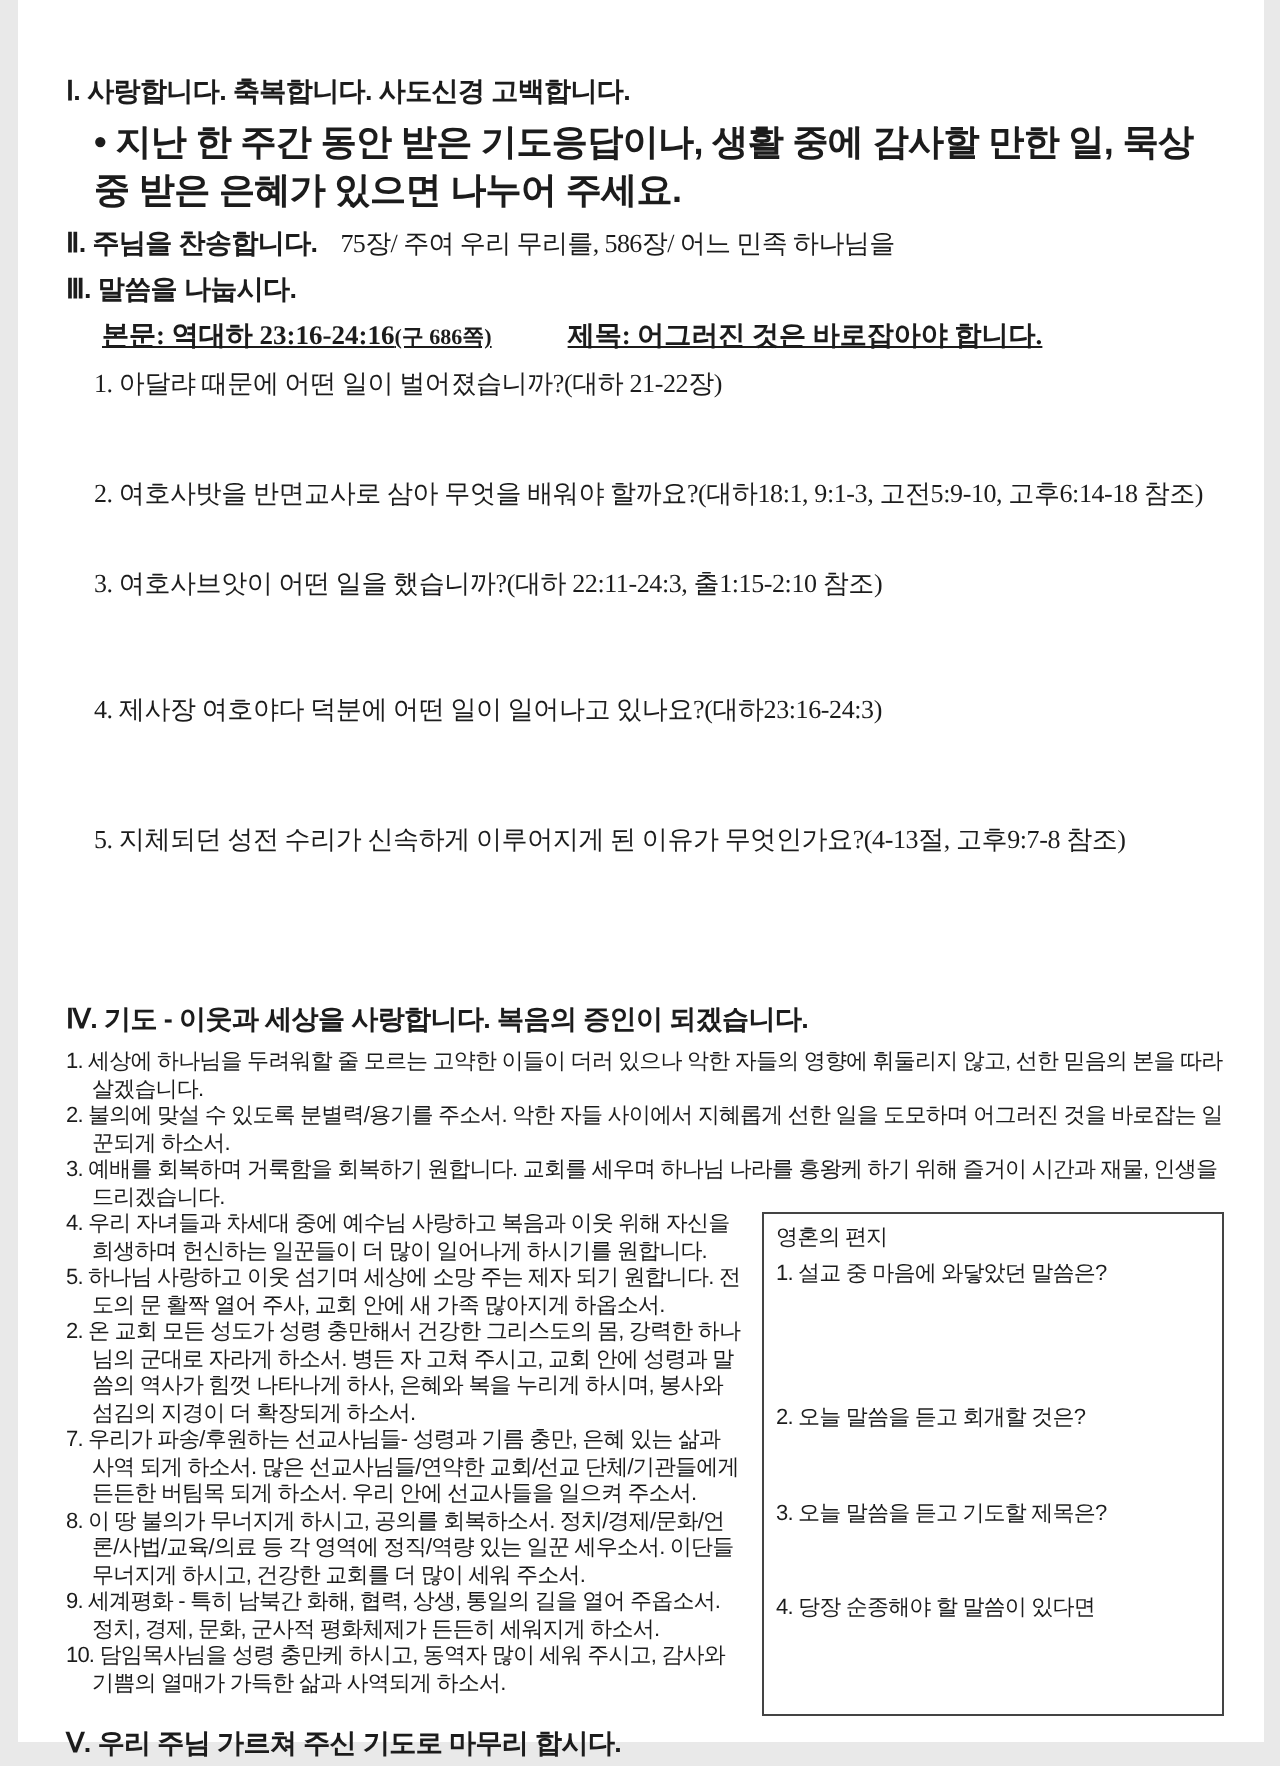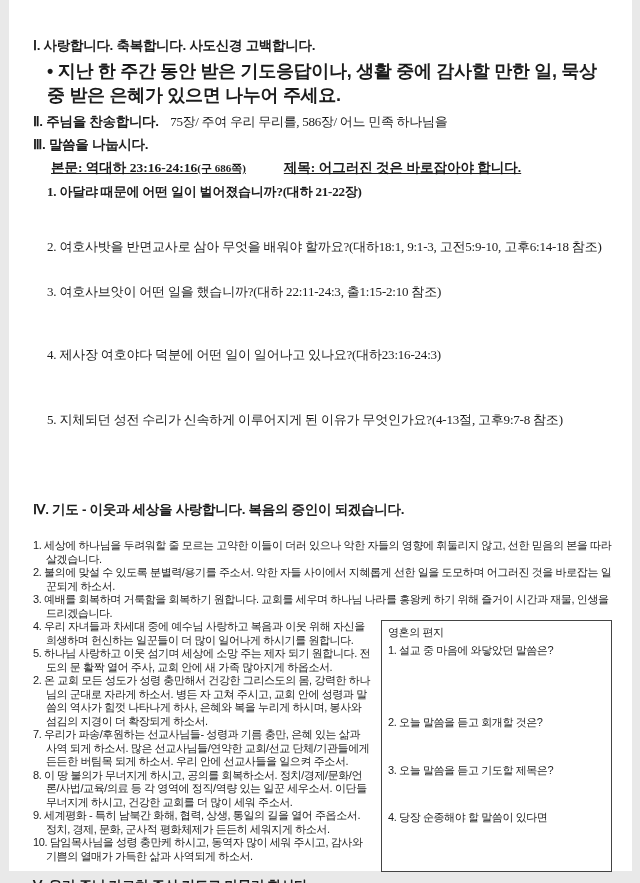--- a/index.html
+++ b/index.html
@@ -39,28 +39,28 @@
     font-weight:bold; font-size:18px; margin:4px 0 0 14px;
     font-family:"Liberation Sans", sans-serif; letter-spacing:-0.3px;
   }
   .inline-normal { font-weight:normal; font-family:"Liberation Serif", serif; font-size:13px; }
   .scripture { margin:5px 0 0 18px; font-size:13.5px; font-weight:bold; }
   .scripture .u { text-decoration:underline; }
   .scripture .small { font-size:11px; }
   .scripture .gap { display:inline-block; width:38px; }
   
   .question { font-size:13px; margin-left:14px; letter-spacing:-0.2px; }
-  .q1 { margin-top:6px;  margin-bottom:37px;font-weight:bold; }
+  .q1 { margin-top:6px;  margin-bottom:37px; }
   .q2 { margin-bottom:27px; }
   .q3 { margin-bottom:45px; }
   .q4 { margin-bottom:47px; }
   .q5 { margin-bottom:72px; }
   
   .prayer-list { font-family:"Liberation Sans", sans-serif; font-size:11px;
-    line-height:13.5px; letter-spacing:-0.4px; margin-top:20px; }
+    line-height:13.5px; letter-spacing:-0.4px; margin-top:6px; }
   .pitem { padding-left:13px; text-indent:-13px; }
   .columns { display:flex; align-items:stretch; }
   .col-left { width:338px; flex:0 0 338px; }
   .letter-box {
     flex:1; margin-left:10px; margin-right:4px;
     border:1.5px solid #444;
     padding:3px 6px; box-sizing:border-box;
     font-family:"Liberation Sans", sans-serif; font-size:11px;
     letter-spacing:-0.4px;
     height:252px;

